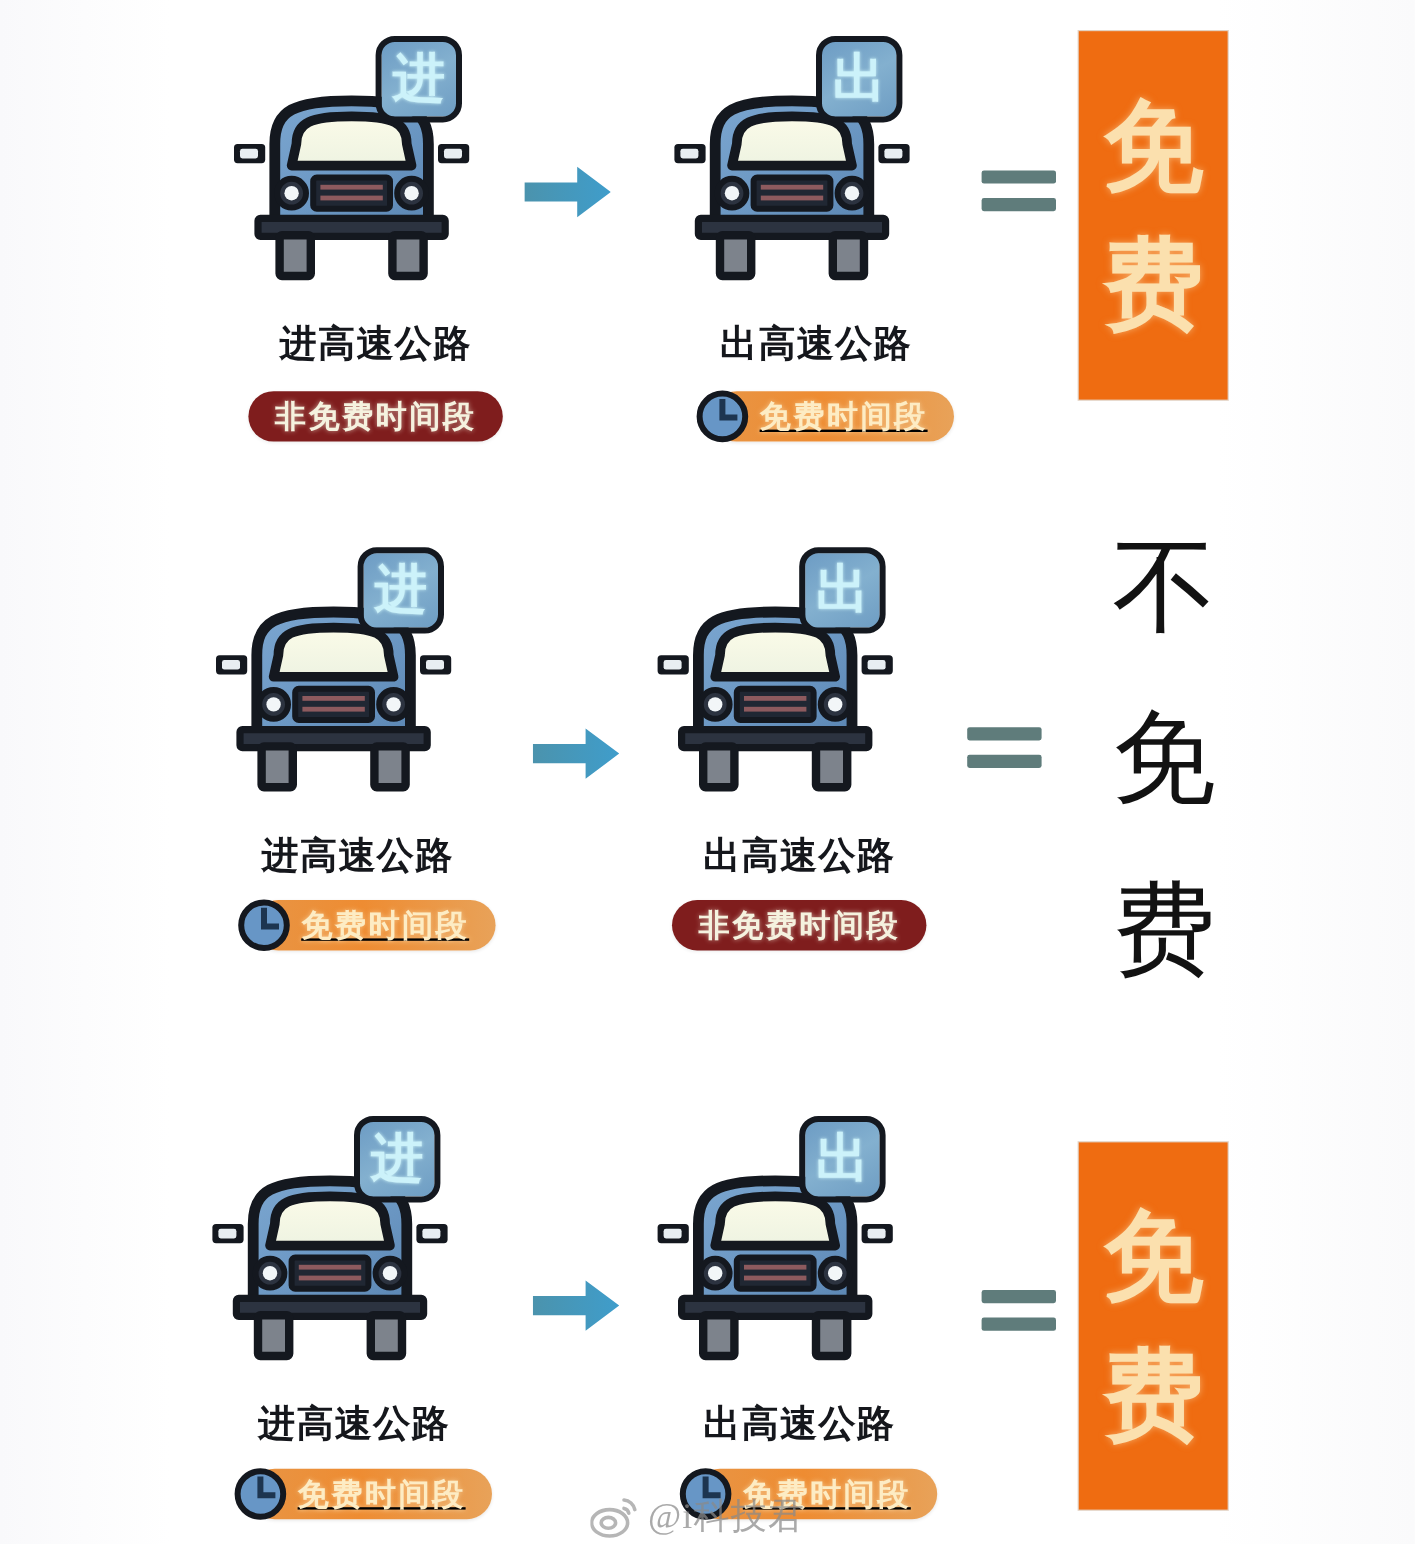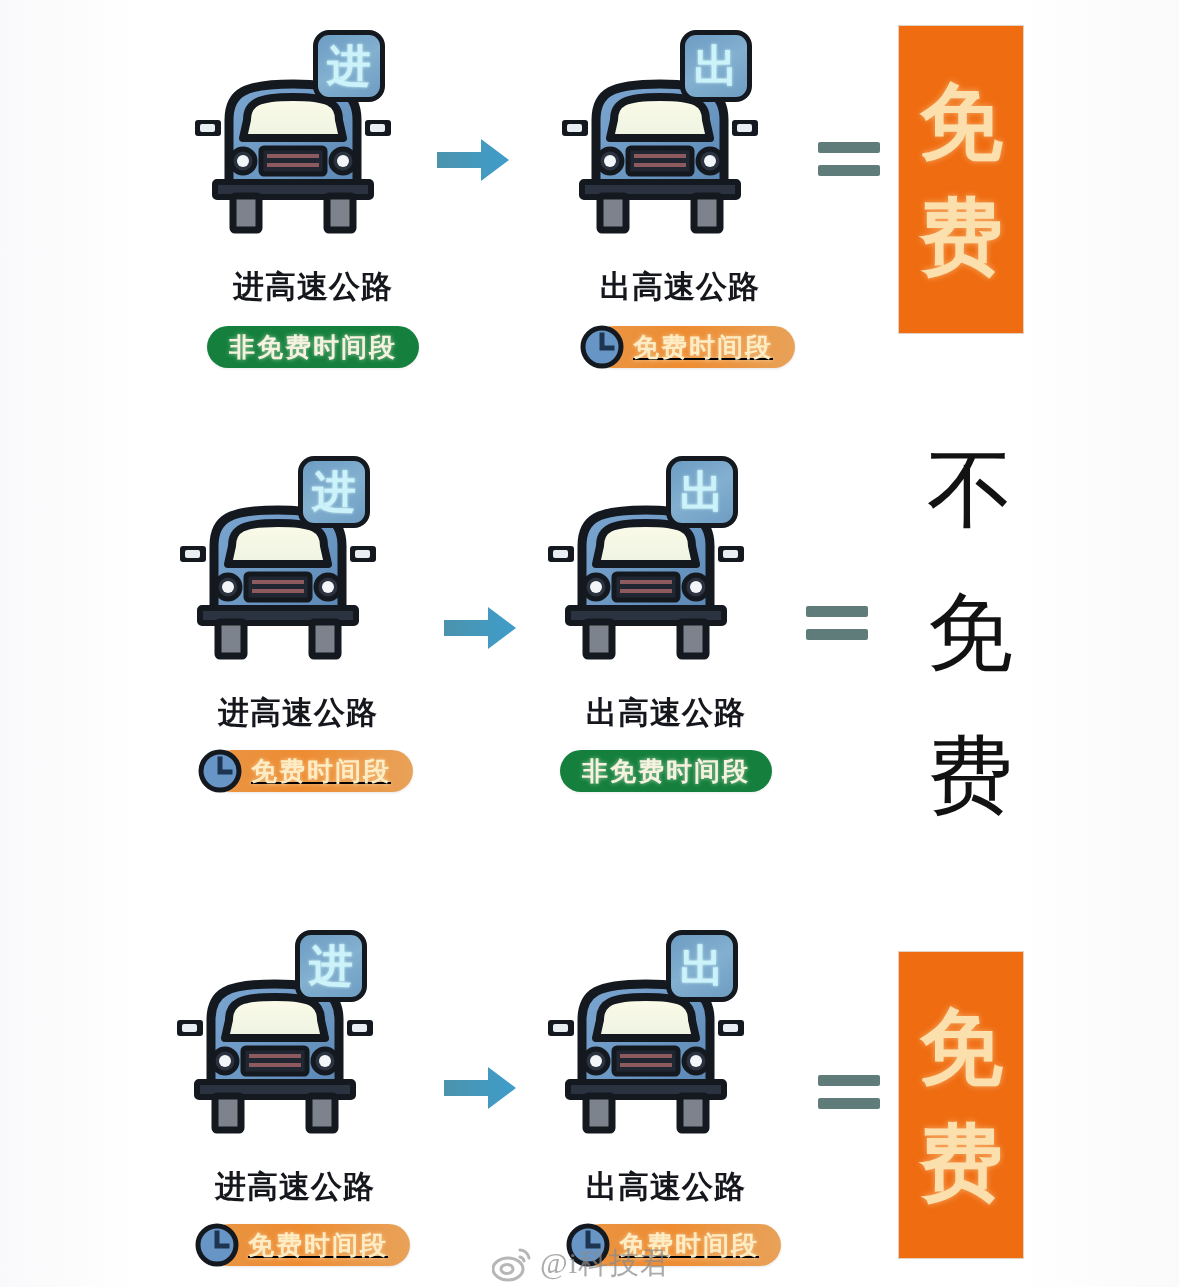--- a/index.html
+++ b/index.html
@@ -133,21 +133,21 @@
     background: linear-gradient(90deg, #e89545 0%, #ee8c32 45%, #e8a259 100%);
     padding-left: 40px;
     box-shadow: 0 1px 3px rgba(0,0,0,0.10);
     text-decoration: underline;
   }
   .badge.free .badge-text {
     color: #fdecc4;
     text-shadow: 0 0 4px rgba(255,240,200,0.55);
   }
   .badge.notfree {
-    background: #15803d;
+    background: #7f1d1d;
     box-shadow: 0 1px 3px rgba(0,0,0,0.08);
   }
   .badge.notfree .badge-text {
     color: #f5f2df;
     text-shadow: 0 0 4px rgba(250,248,230,0.6);
   }
   .clock {
     position: absolute;
     left: -14px;
     top: -2px;

